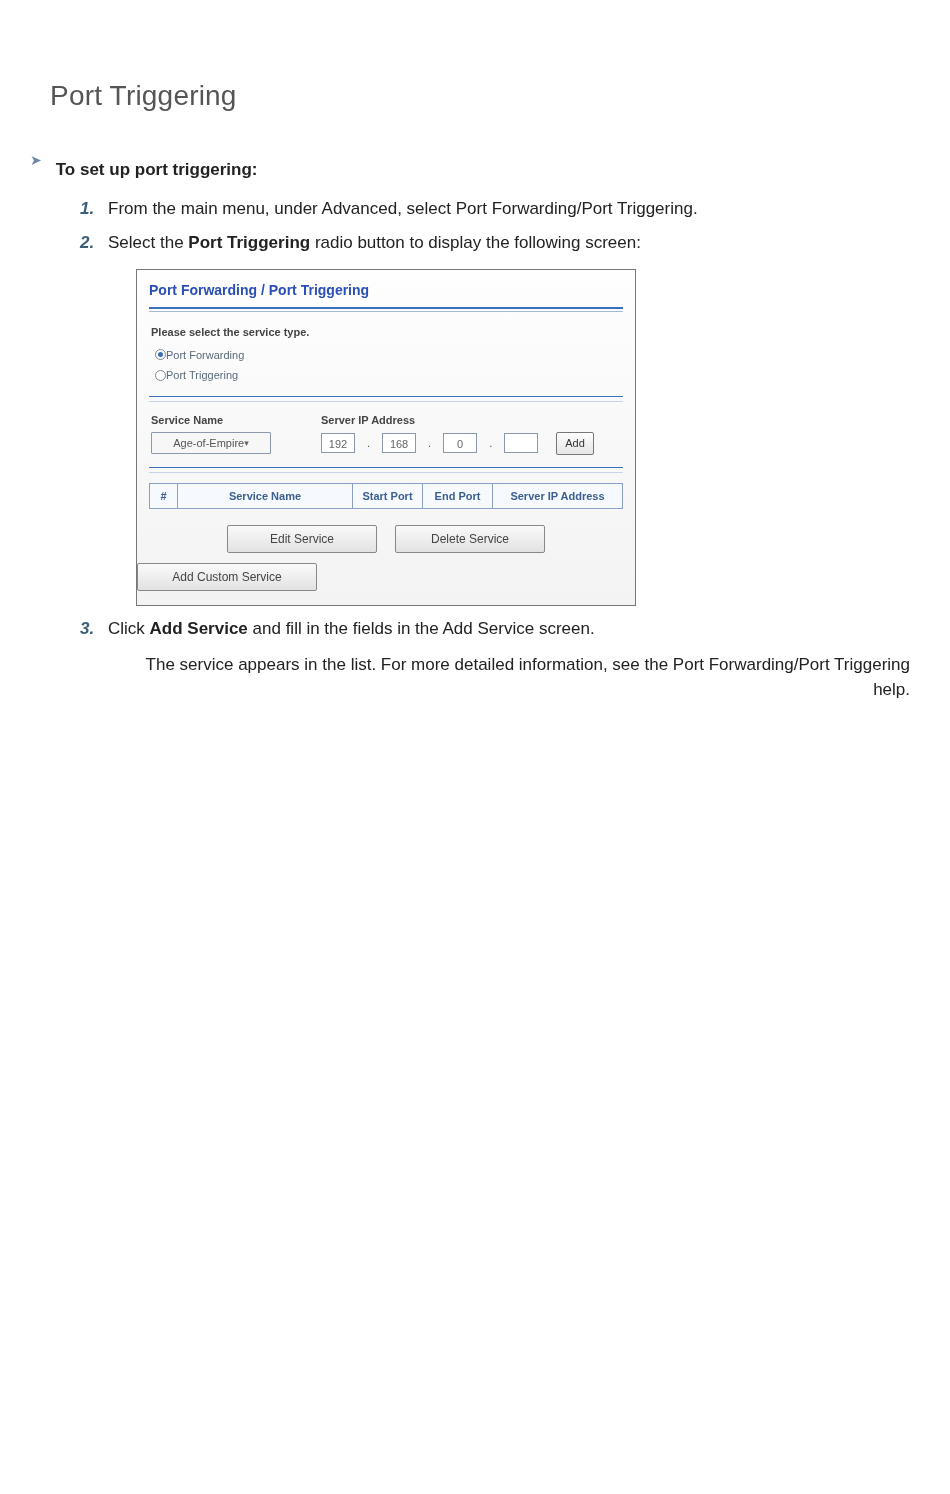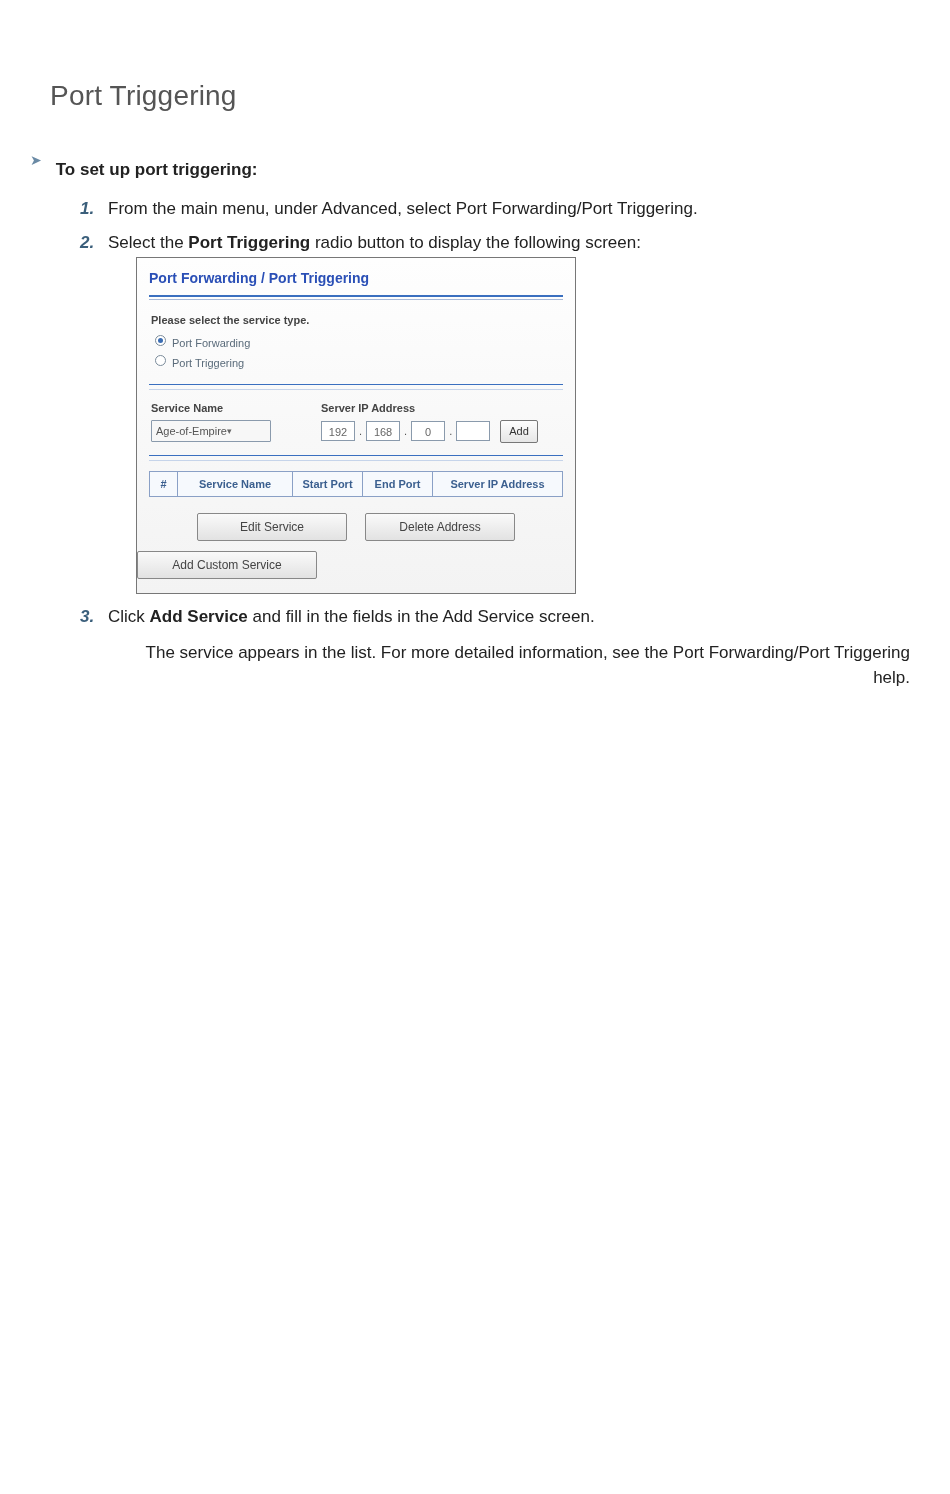--- a/index.html
+++ b/index.html
@@ -7,36 +7,36 @@
   .page { position: relative; width: 950px; height: 1494px; padding: 0 40px; }
   .header { text-align: center; padding-top: 10px; font-size: 15px; font-weight: bold; color: #333; }
   .section-title { margin-top: 80px; margin-left: 10px; font-size: 28px; color: #555; font-weight: 500; letter-spacing: 0.2px; }
   .task-line { margin-top: 28px; display: flex; align-items: center; }
   .task-arrow { color: #6a8aa5; font-size: 14px; margin-right: 14px; margin-left: -10px;}
   .task-text { font-size: 17px; font-weight: bold; color: #222; margin-top: 20px; }
   ol.steps { list-style: none; margin-left: 40px; margin-top: 16px; }
   ol.steps > li { position: relative; padding-left: 28px; margin-bottom: 8px; font-size: 17px; line-height: 1.5; color: #222; }
   ol.steps > li .num { position: absolute; left: 0; top: 0; font-weight: bold; font-style: italic; color: #3b5f7b; }
   .bold { font-weight: bold; }
-  .screenshot { margin: 2px 0 10px 28px; border: 1px solid #777; width: 440px; background: linear-gradient(#fefefe,#f3f3f3); font-family: Arial, sans-serif; font-size: 12px; color: #333; }
+  .screenshot { margin: 14px 0 10px 28px; border: 1px solid #777; width: 500px; background: linear-gradient(#fefefe,#f3f3f3); font-family: Arial, sans-serif; font-size: 12px; color: #333; }
   .ss-title { color: #2a4fb6; font-weight: bold; font-size: 14px; padding: 10px 12px 6px; }
   .ss-hr { height: 2px; background: #3a6fbf; margin: 0 12px 2px; }
   .ss-hr2 { height: 1px; background: #a7b9d8; margin: 0 12px 12px; }
   .ss-sub { font-weight: bold; color: #444; font-size: 11px; padding: 0 14px 6px; }
-  .ss-radio-row { display: flex; gap: 6px; padding: 0 18px 4px; color: #5a6b7a; font-size: 11px; }
+  .ss-radio-row { display: flex; align-items: center; padding: 0 18px 4px; color: #5a6b7a; font-size: 11px; }
   .ss-radio { width: 11px; height: 11px; border: 1px solid #7a8b9a; border-radius: 50%; display: inline-flex; align-items: center; justify-content: center; background: #fff; }
   .ss-radio.sel::after { content: ""; width: 5px; height: 5px; background: #3b6db3; border-radius: 50%; display: block; }
   .ss-thin-hr { height: 1px; background: #3a6fbf; margin: 8px 12px 4px; }
   .ss-thin-hr + .ss-thin-hr-light { height:1px; background:#c6d4ea; margin:0 12px 10px;}
   .ss-labels-row { display: flex; padding: 0 14px 4px; font-weight: bold; font-size: 11px; color: #444; }
   .ss-labels-row .c1 { width: 170px; }
   .ss-controls-row { display: flex; align-items: center; padding: 0 14px 4px; gap: 4px; }
-  .ss-select { border: 1px solid #8a9aac; background: #f7f7f7; width: 120px; height: 22px; display: flex; align-items: center; justify-content: flex-start; padding: 0 4px; font-size: 11px; color: #555; border-radius: 1px; }
+  .ss-select { border: 1px solid #8a9aac; background: #f7f7f7; width: 120px; height: 22px; display: flex; align-items: center; justify-content: center; padding: 0 4px; font-size: 11px; color: #555; border-radius: 1px; }
   .ss-select .caret { font-size: 9px; color: #666; }
-  .ss-ip { display: inline-flex; gap: 4px; align-items: center; margin-left: 46px; }
+  .ss-ip { display: inline-flex; gap: 12px; align-items: center; margin-left: 46px; }
   .ss-ip-box { border: 1px solid #8a9aac; background: #fff; width: 34px; height: 20px; font-size: 11px; text-align: center; line-height: 20px; color: #666; }
   .ss-ip-sep { font-size: 11px; color: #555; }
   .ss-btn { border: 1px solid #777; background: linear-gradient(#fdfdfd,#e6e6e6); padding: 2px 8px; font-size: 11px; border-radius: 2px; cursor: pointer; }
   .ss-table { margin: 4px 12px; border: 1px solid #8aa0c6; border-collapse: collapse; width: calc(100% - 24px); }
   .ss-table th { font-size: 11px; font-weight: bold; color: #3b5f8f; border: 1px solid #8aa0c6; padding: 4px 6px; background: #f6f9fd; }
   .ss-btn-row { display: flex; justify-content: center; gap: 18px; padding: 12px 0 4px; }
   .ss-btn-row2 { display: flex; justify-content: flex-start; padding: 6px 0 14px; }
   .ss-wide-btn { border: 1px solid #888; background: linear-gradient(#fafafa,#e2e2e2); width: 150px; text-align: center; font-size: 12px; padding: 4px 0; border-radius: 2px; cursor: pointer; color: #444; }
   .after-para { margin-top: 10px; font-size: 17px; line-height: 1.5; color: #222; text-align: right; }
   .footer { position: absolute; left: 40px; right: 40px; bottom: 18px; }
@@ -109,21 +109,21 @@
             <th style="width:28px">#</th>
             <th>Service Name</th>
             <th style="width:70px">Start Port</th>
             <th style="width:70px">End Port</th>
             <th style="width:130px">Server IP Address</th>
           </tr>
         </tbody>
           </table>
         <div class="ss-btn-row">
           <div class="ss-wide-btn">Edit Service</div>
-          <div class="ss-wide-btn">Delete Address</div>
+          <div class="ss-wide-btn">Delete Service</div>
         </div>
         <div class="ss-btn-row2">
           <div class="ss-wide-btn" style="width:180px">Add Custom Service</div>
         </div>
       </div>
     </li>
     <li>
       <span class="num">3.</span>
       <span>Click </span><span class="bold">Add Service</span><span> and fill in the fields in the Add Service screen.</span>
       <div class="after-para">The service appears in the list. For more detailed information, see the Port Forwarding/Port Triggering help.</div>

